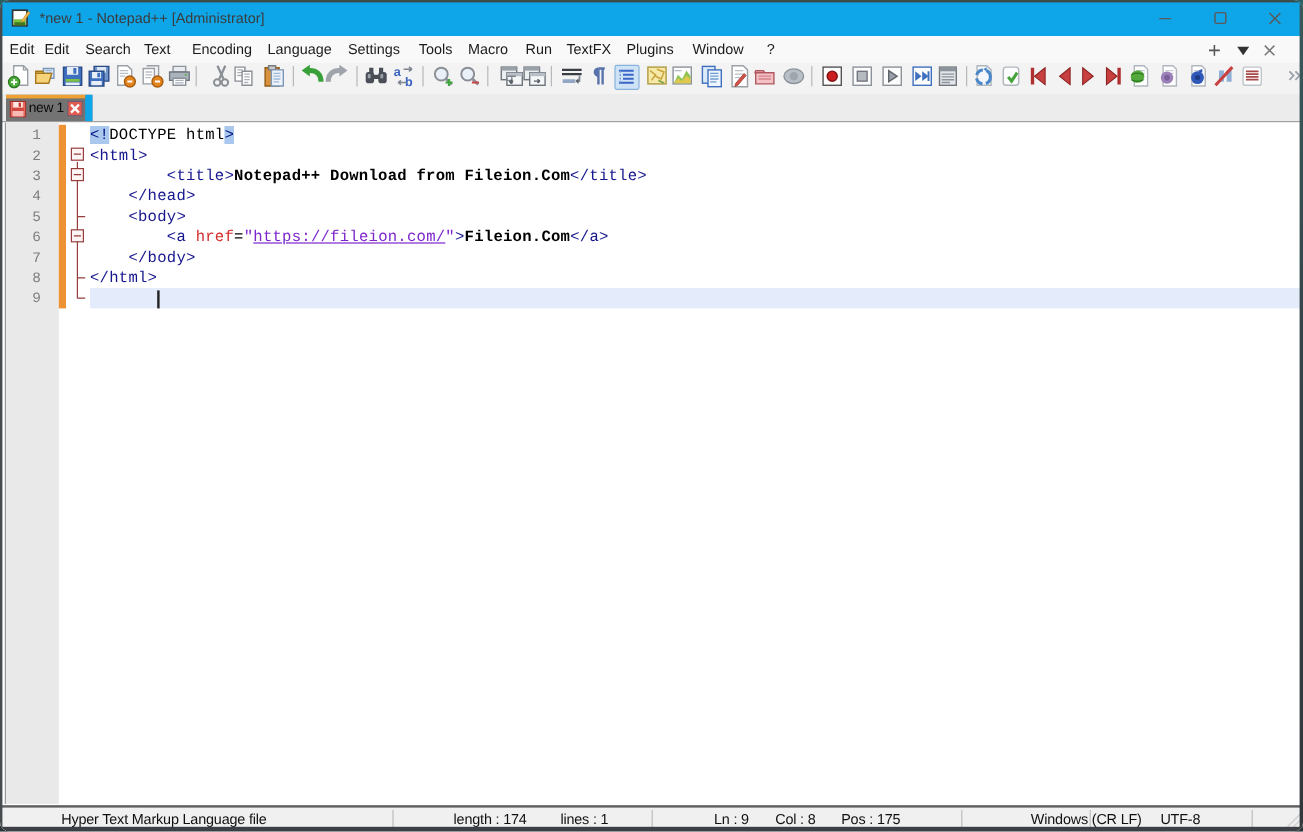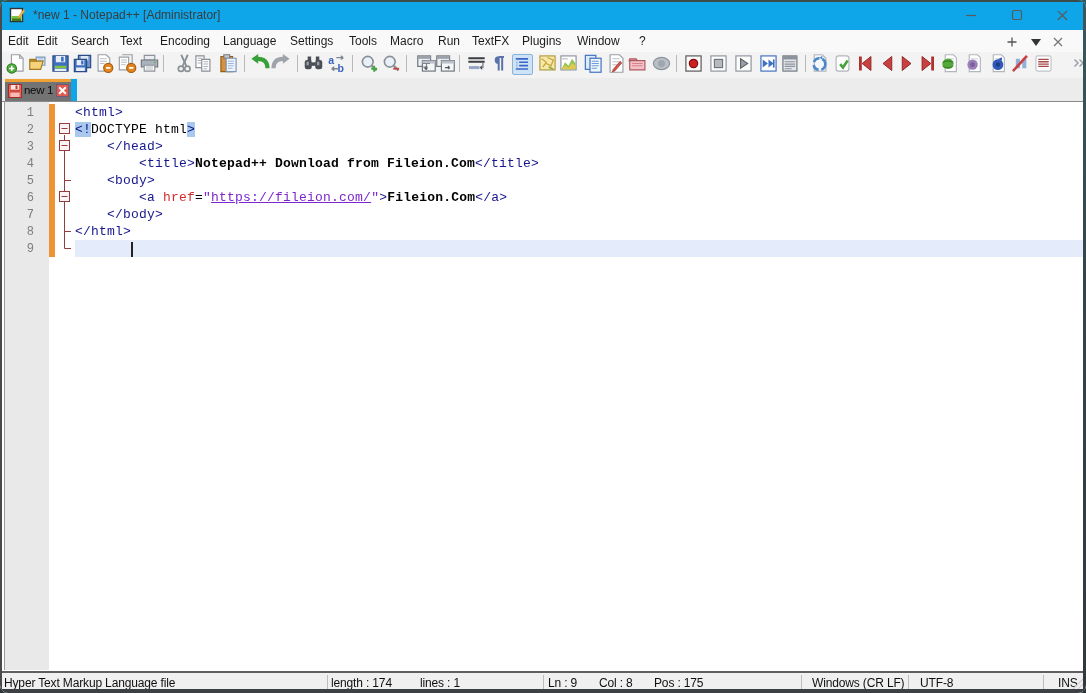--- a/index.html
+++ b/index.html
@@ -31,21 +31,21 @@
   #curline{position:absolute;left:75px;top:138px;right:0;height:17px;background:#e4ebfa;}
   #code{position:absolute;left:75px;top:2px;font-family:"Liberation Mono",monospace;font-size:13px;letter-spacing:0.2px;line-height:17px;color:#000;}
   #code > div{white-space:pre;height:17px;}
   .tag{color:#16168e;}
   .attr{color:#d42c2c;}
   .val{color:#7d26cd;}
   .bold{font-weight:bold;}
   .sgml{background:#aac8ee;color:#000f80;}
   
   #statusbar{position:absolute;left:0;top:671px;width:100%;height:20px;background:#f0f0f0;border-top:2px solid #5f5f5f;font-size:12px;letter-spacing:-0.15px;color:#101010;}
-  #statusbar .st{position:absolute;top:3px;}
+  #statusbar .st{position:absolute;top:3px;margin-left:47px;}
   #statusbar .ssep{position:absolute;top:2px;width:1px;height:15px;background:#bdbdbd;}
 </style>
 </head>
 <body>
 <div id="win">
   <div class="edge" style="left:0;top:0;width:100%;height:2px;background:#3b4c49"></div>
   <div class="edge" style="left:0;top:0;width:2px;height:100%;background:#474b4d"></div>
   <div class="edge" style="right:0;top:0;width:3px;height:100%;background:linear-gradient(180deg,#39595c 0%,#34454a 40%,#32383c 100%)"></div>
   <div class="edge" style="left:0;bottom:0;width:100%;height:4px;background:#3c4044"></div>
   <div id="titlebar">
@@ -382,24 +382,24 @@
         <rect x="4.5" y="38.5" width="10" height="10"></rect>
         <rect x="4.5" y="89.5" width="10" height="10"></rect>
       </g>
       <g stroke="#963c3c" stroke-width="1">
         <line x1="6.5" y1="26.5" x2="12.5" y2="26.5"></line>
         <line x1="6.5" y1="43.5" x2="12.5" y2="43.5"></line>
         <line x1="6.5" y1="94.5" x2="12.5" y2="94.5"></line>
       </g>
     </svg>
     <div id="code">
-        <div><span class="tag">&lt;html&gt;</span></div>
-<div><span class="sgml">&lt;!</span>DOCTYPE html<span class="sgml">&gt;</span></div>
+        <div><span class="sgml">&lt;!</span>DOCTYPE html<span class="sgml">&gt;</span></div>
+<div><span class="tag">&lt;html&gt;</span></div>
+<div>        <span class="tag">&lt;title&gt;</span><span class="bold">Notepad++ Download from Fileion.Com</span><span class="tag">&lt;/title&gt;</span></div>
 <div>    <span class="tag">&lt;/head&gt;</span></div>
-<div>        <span class="tag">&lt;title&gt;</span><span class="bold">Notepad++ Download from Fileion.Com</span><span class="tag">&lt;/title&gt;</span></div>
 <div>    <span class="tag">&lt;body&gt;</span></div>
 <div>        <span class="tag">&lt;a</span> <span class="attr">href</span>=<span class="val">"<span style="text-decoration:underline">https://fileion.com/</span>"</span><span class="tag">&gt;</span><span class="bold">Fileion.Com</span><span class="tag">&lt;/a&gt;</span></div>
 <div>    <span class="tag">&lt;/body&gt;</span></div>
 <div><span class="tag">&lt;/html&gt;</span></div>
       </div>
   </div>
   <div id="statusbar">
     <span class="st" style="left:4px">Hyper Text Markup Language file</span>
     <span class="ssep" style="left:327px"></span>
     <span class="st" style="left:331px">length : 174</span>

